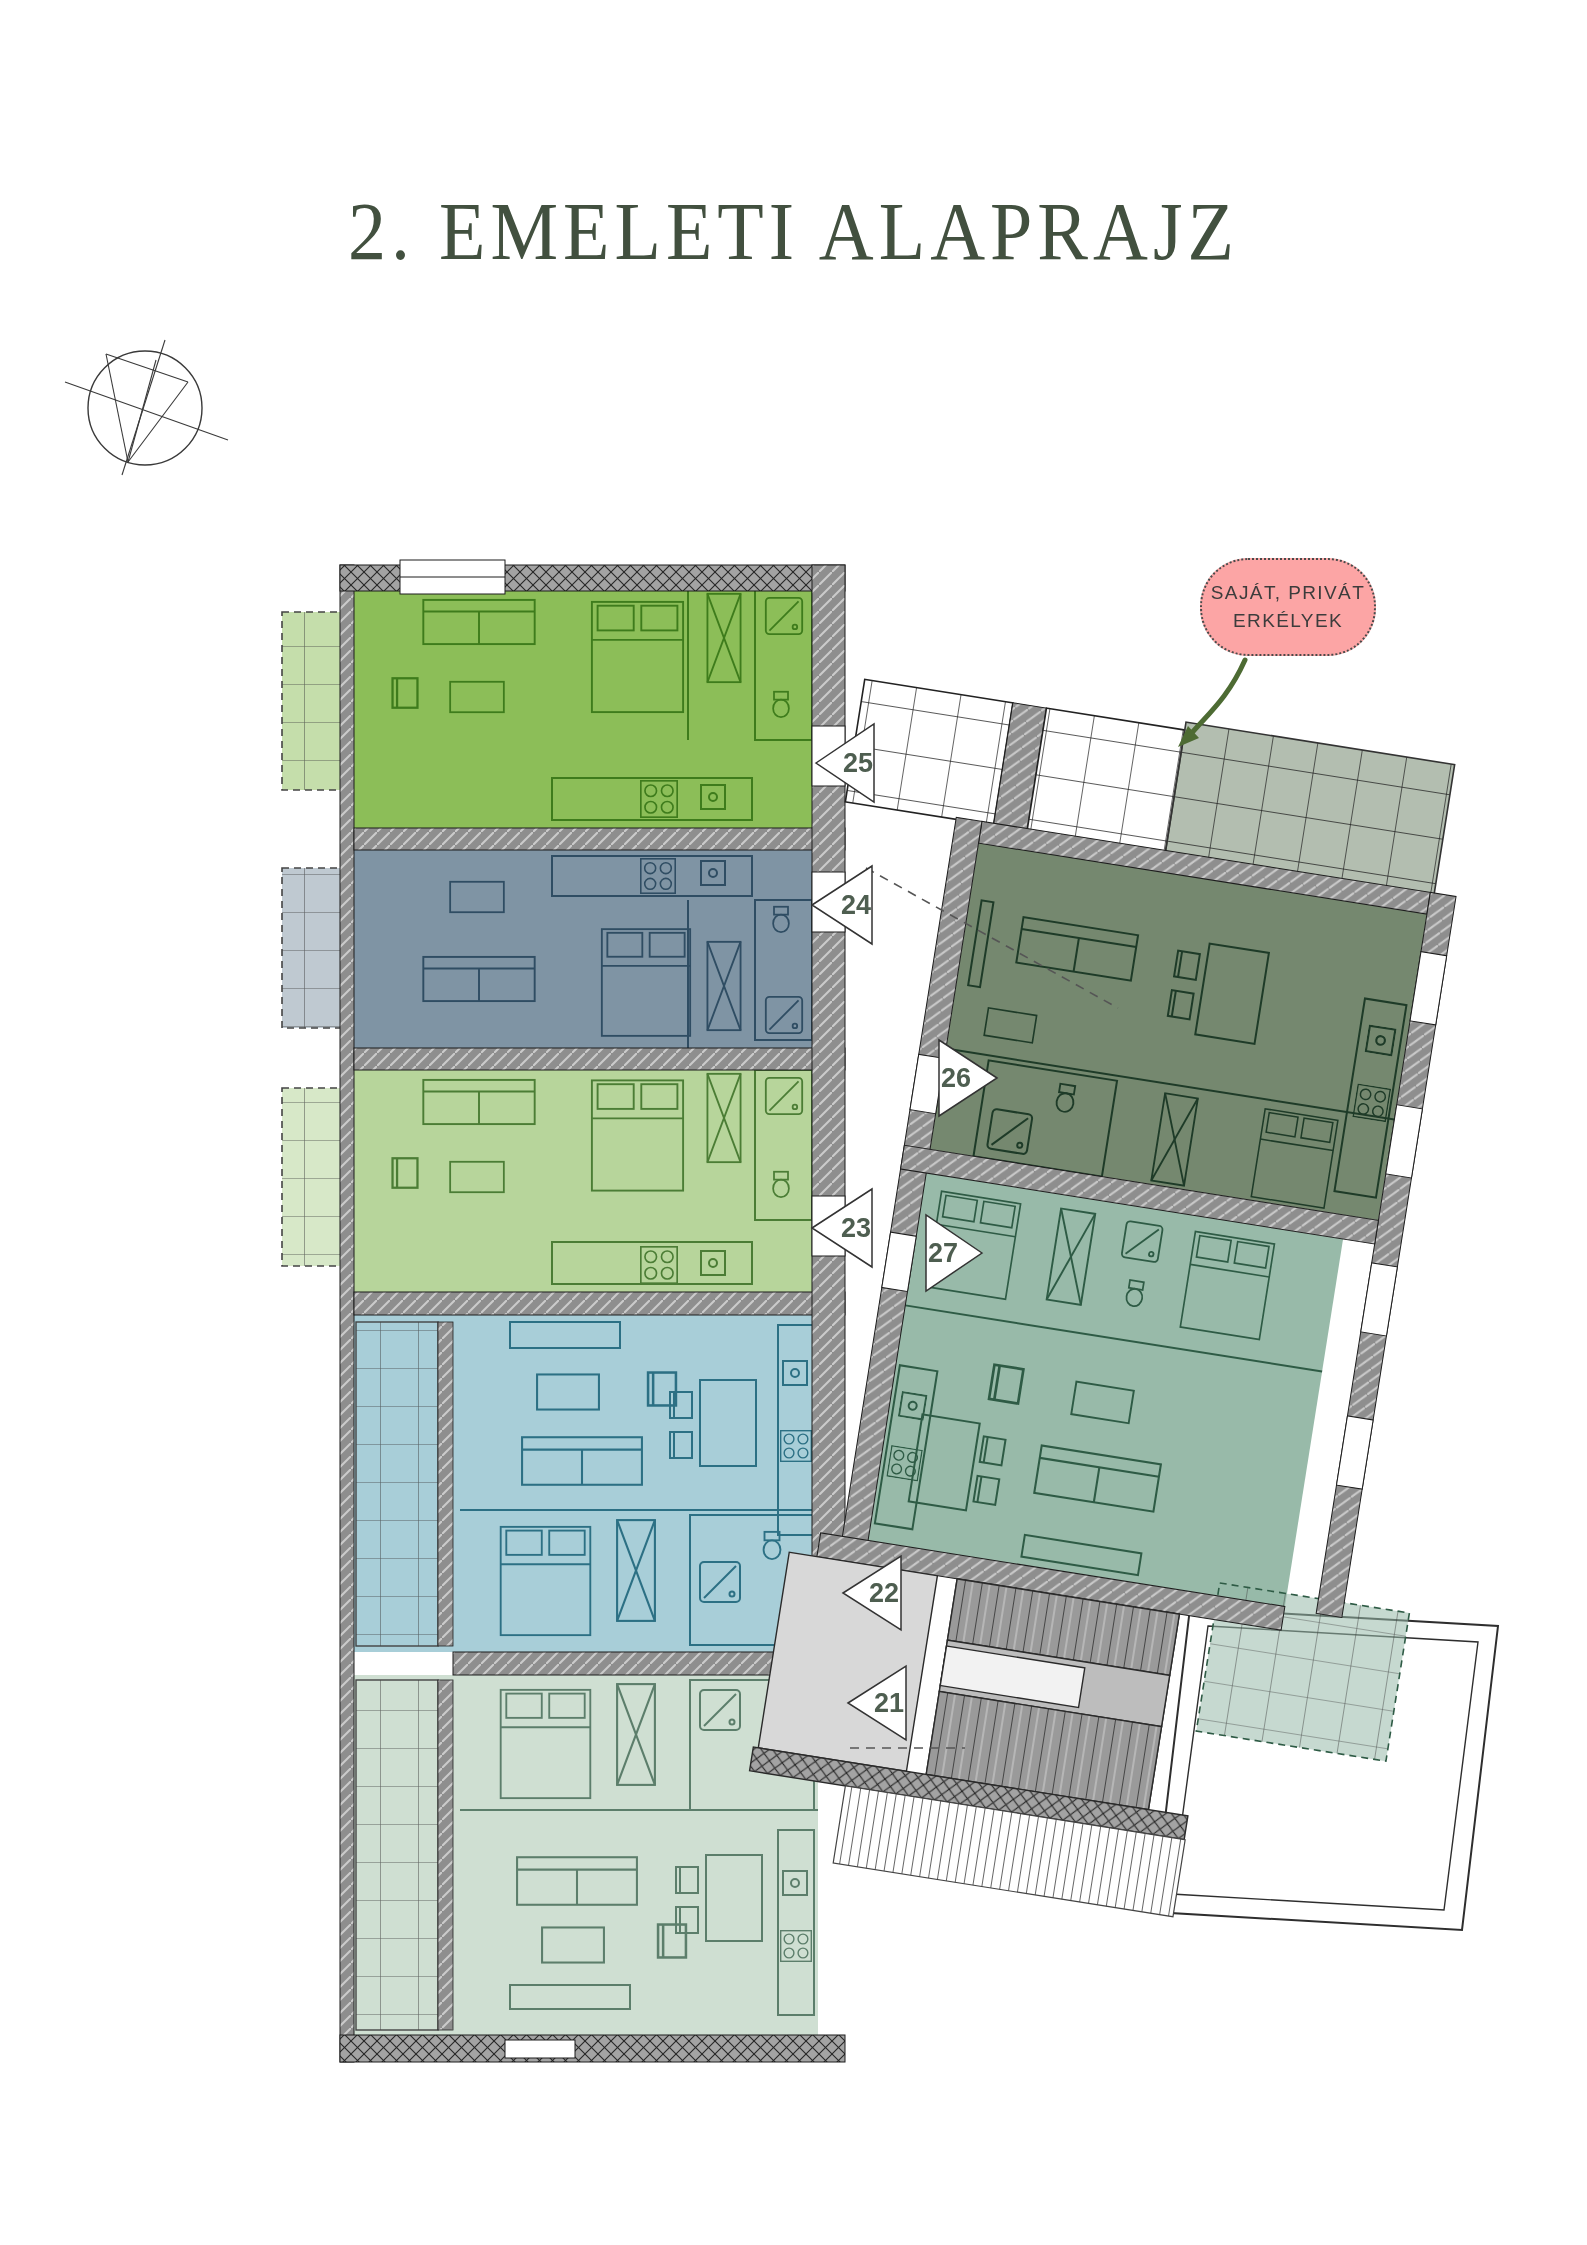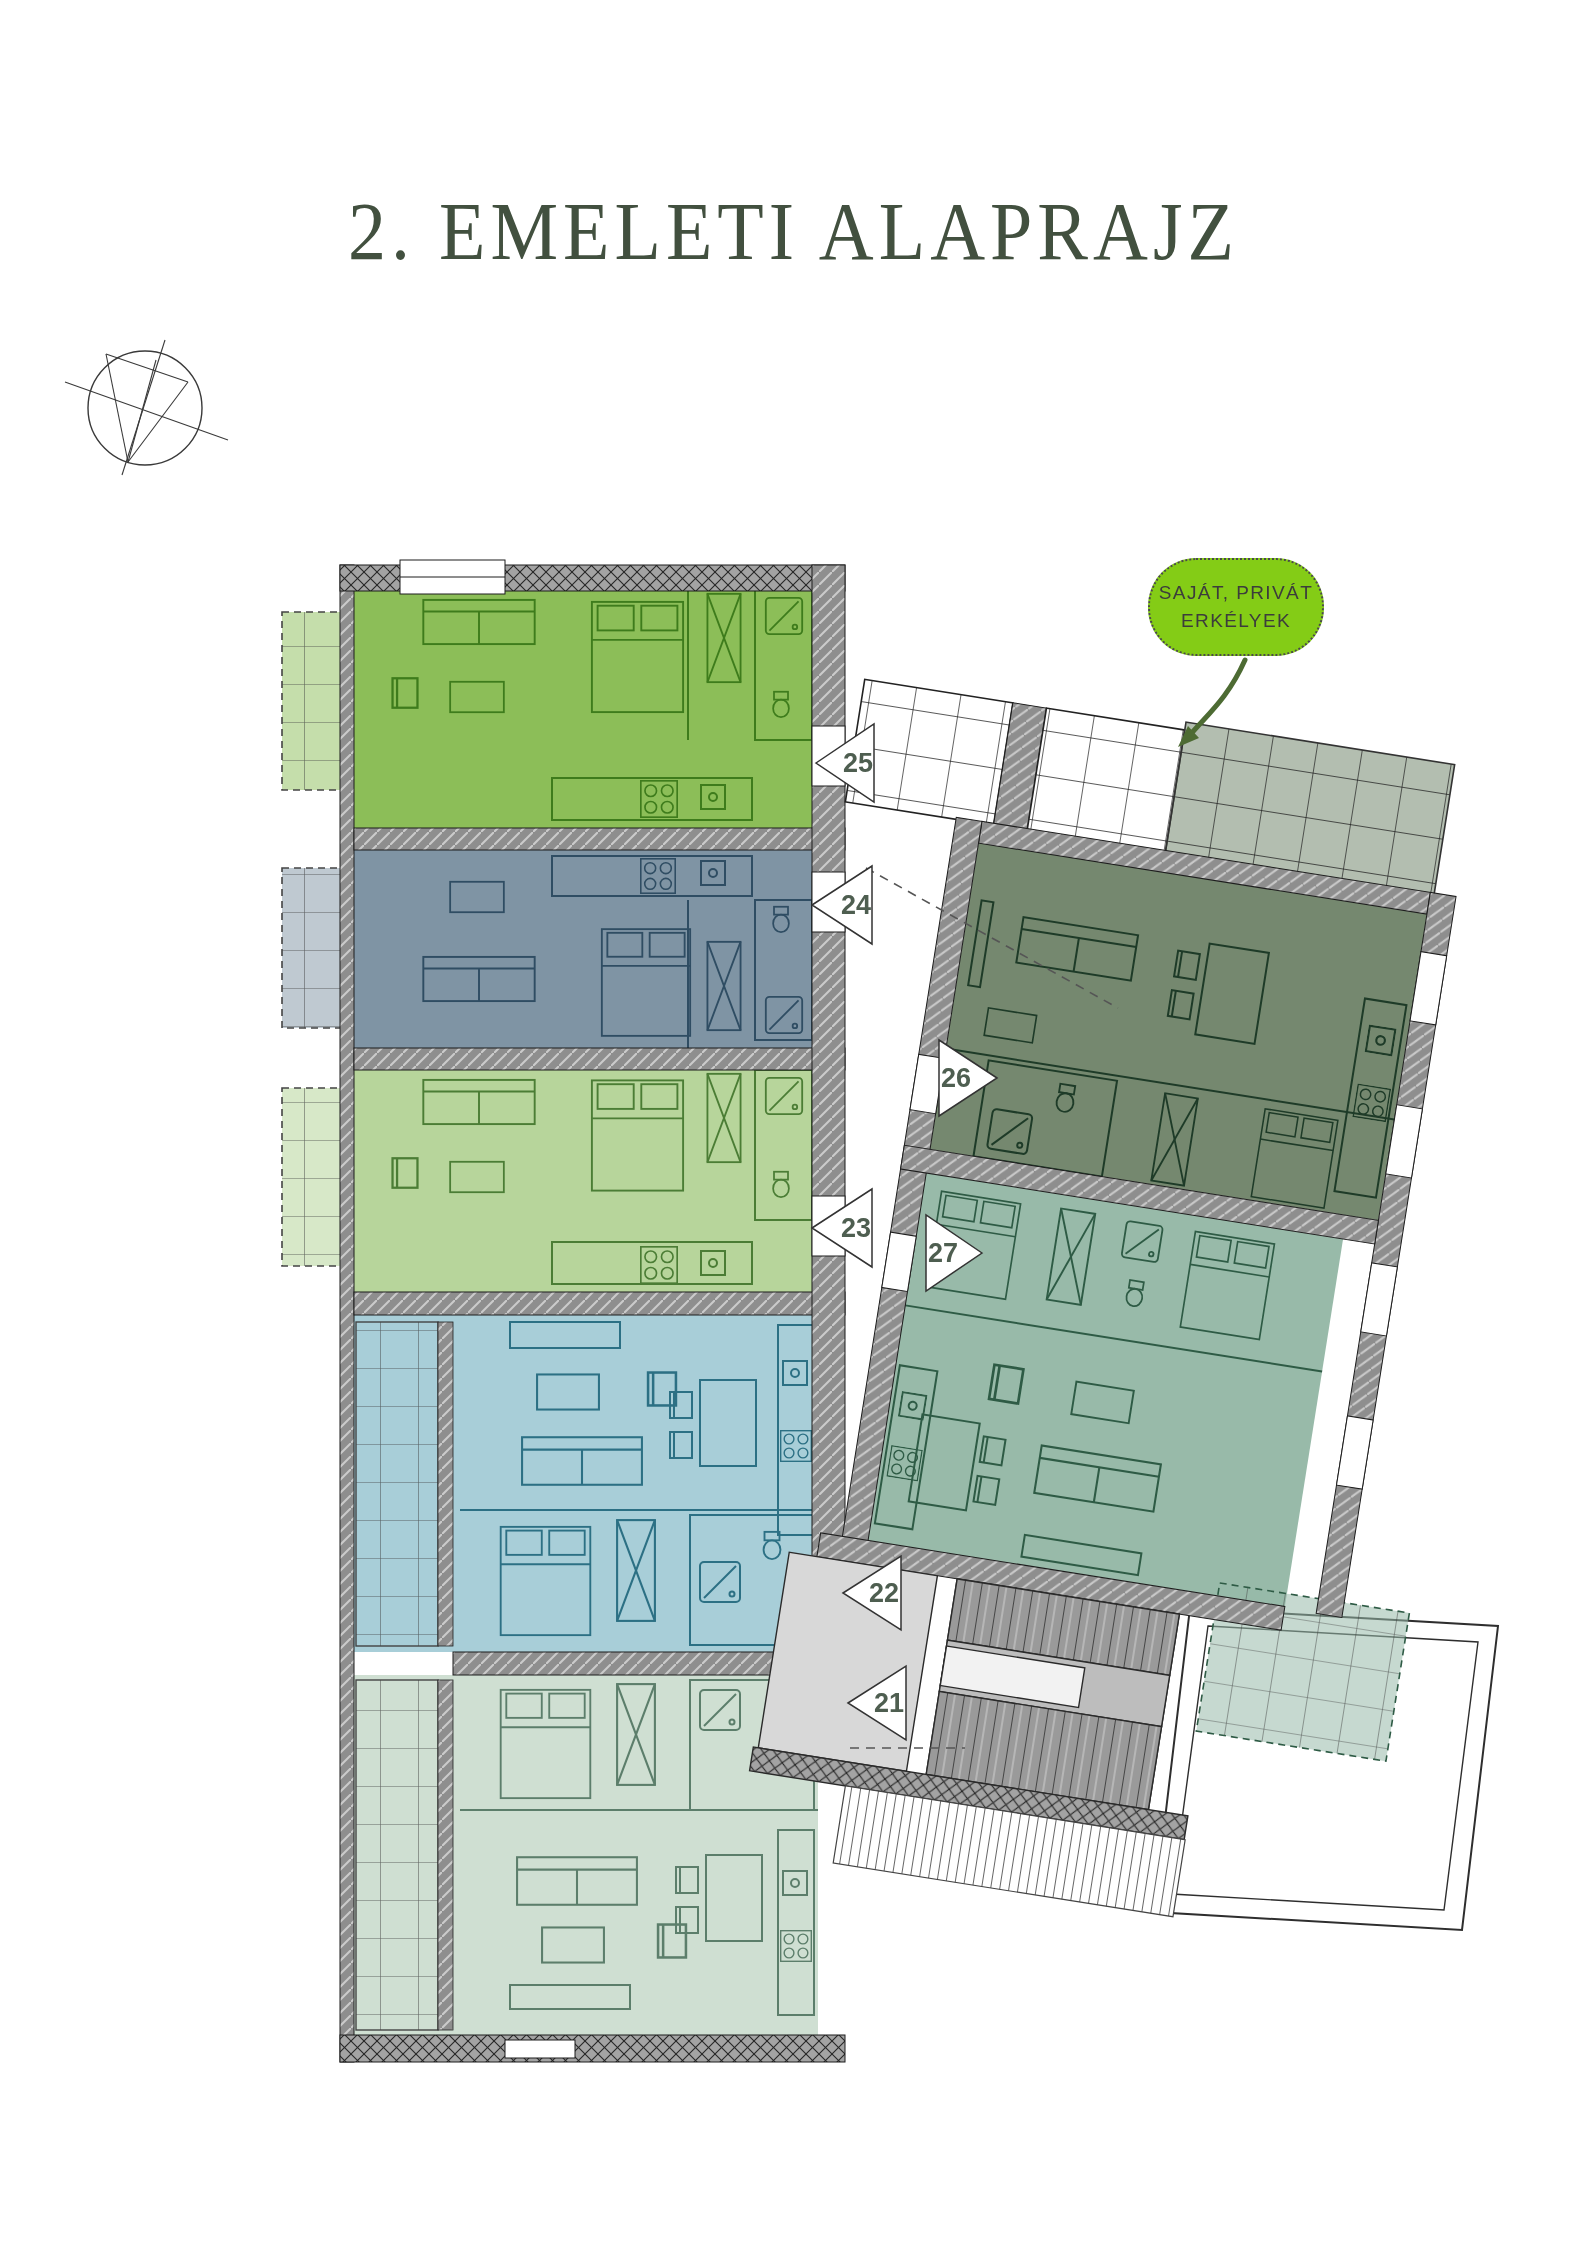--- a/index.html
+++ b/index.html
@@ -1,25 +1,25 @@
 <!DOCTYPE html>
 <html><head>
 <meta charset="utf-8">
 <style>
   html,body{margin:0;padding:0;background:#ffffff;}
   body{position:relative;width:1587px;height:2245px;overflow:hidden;
        font-family:"Liberation Sans",sans-serif;}
   .title{position:absolute;left:0;top:188px;width:100%;text-align:center;
          font-family:"Liberation Serif",serif;font-size:76px;font-weight:400;
          color:#42503f;letter-spacing:5px;transform:scaleY(1.08);}
-  .callout{position:absolute;left:1148px;top:558px;width:172px;height:94px;
+  .callout{position:absolute;left:1200px;top:558px;width:172px;height:94px;
          border:2.4px dotted #4a4a4a;border-radius:48px;display:flex;
          flex-direction:column;align-items:center;justify-content:center;
          color:#3c3c3c;font-size:19px;letter-spacing:1.4px;line-height:1.5;
-         background:#84cc16;}
+         background:#fca5a5;}
   svg{position:absolute;left:0;top:0;}
   .num{font-family:"Liberation Sans",sans-serif;font-weight:700;font-size:27px;}
 </style>
 </head>
 <body>
 
 <div class="title">2. EMELETI ALAPRAJZ</div>
 
 <div class="callout">
   <span>SAJÁT, PRIVÁT</span>

